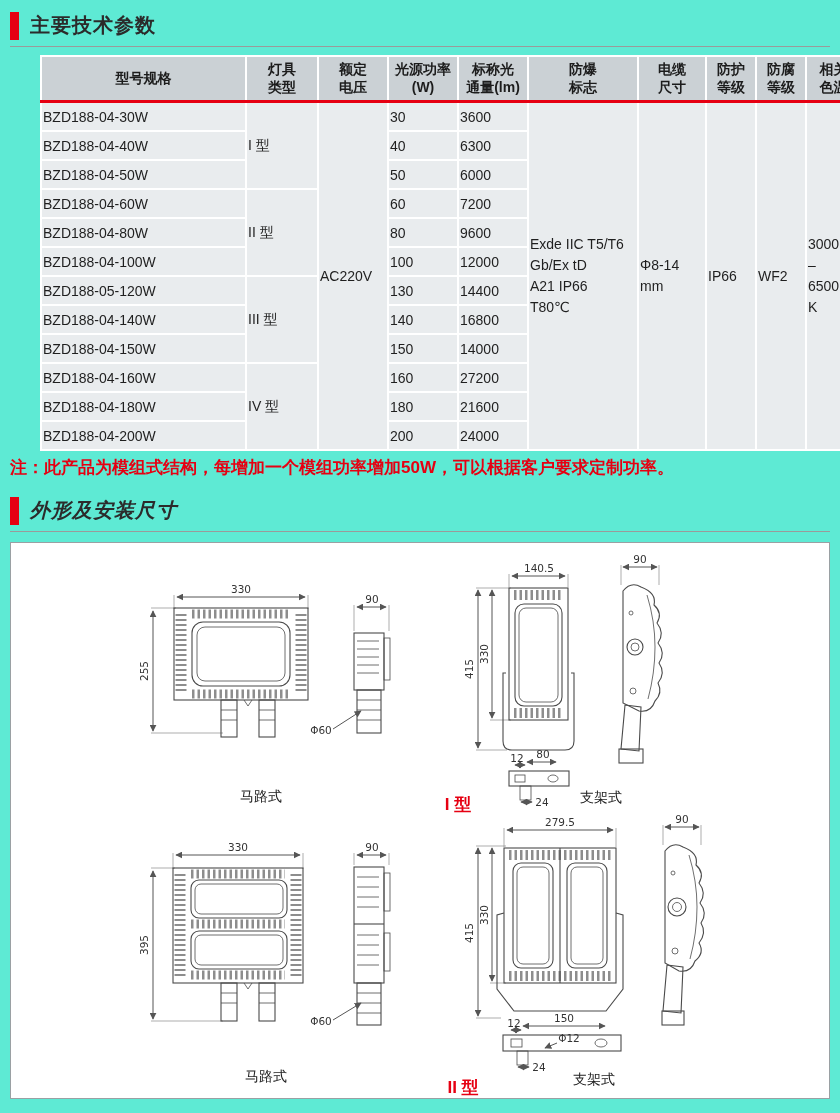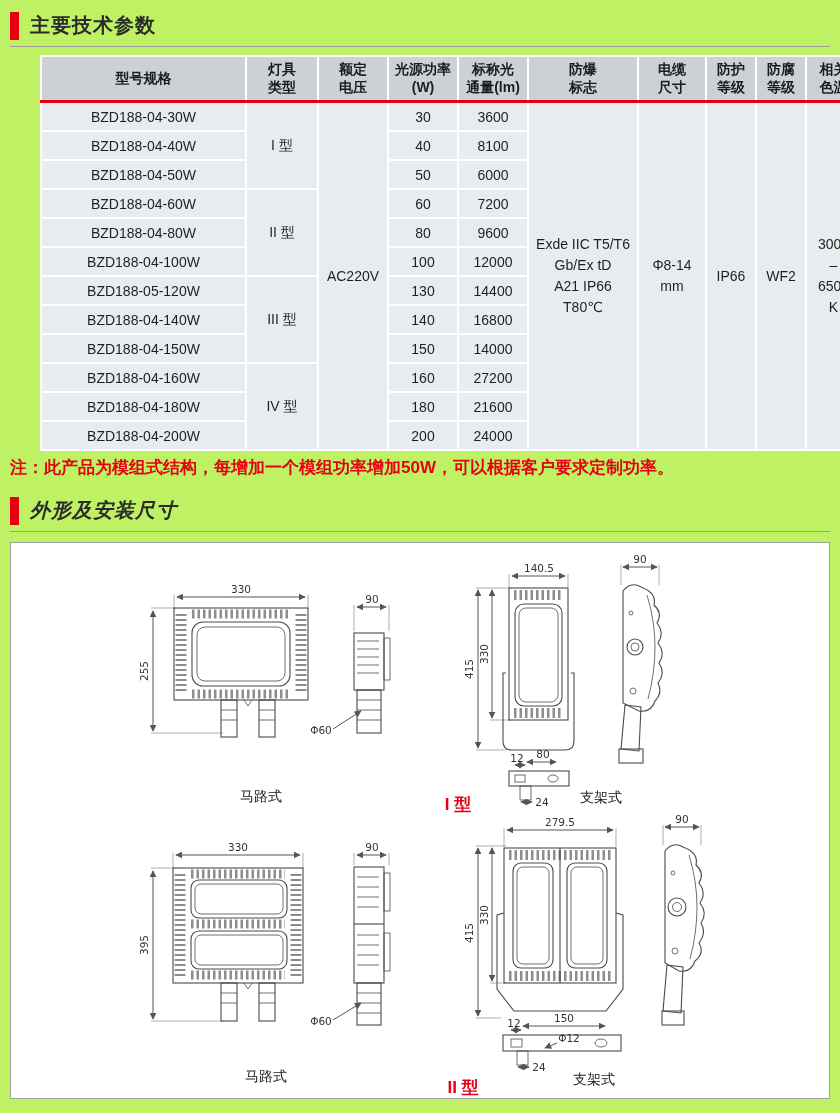--- a/index.html
+++ b/index.html
@@ -1,28 +1,28 @@
 <!DOCTYPE html>
 <html><head>
 <meta charset="utf-8">
 <style>
   html,body{margin:0;padding:0;}
   body{font-family:"Liberation Sans","DejaVu Sans",sans-serif;}
-  #page{position:relative;width:840px;height:1113px;background:#bef264;overflow:hidden;}
+  #page{position:relative;width:840px;height:1113px;background:#5eead4;overflow:hidden;}
 
   
   .sec-bar{position:absolute;width:9px;height:28px;background:#e60012;}
   .sec-title{position:absolute;font-size:20px;font-weight:bold;color:#2b2b2b;letter-spacing:1px;}
   .sec-line{position:absolute;width:820px;height:1px;background:#9a9a9a;}
 
   
   #spec-table{position:absolute;left:10px;top:55px;width:820px;border-collapse:collapse;table-layout:fixed;margin-left:30px;}
   #spec-table th{background:#cbd1d5;color:#1c1c1c;font-size:14px;font-weight:bold;height:41px;
     border:2px solid #fff;border-bottom:3px solid #e60012;white-space:pre-line;line-height:1.25;padding:1px;}
-  #spec-table td{background:#e9ecee;color:#1f1f1f;font-size:14px;text-align:center;height:25px;
+  #spec-table td{background:#e9ecee;color:#1f1f1f;font-size:14px;text-align:left;height:25px;
     border:2px solid #fff;padding:1px;}
   #spec-table td.ml{white-space:pre-line;line-height:1.5;}
 
   .note-text{position:absolute;left:10px;top:456px;width:810px;font-size:17px;font-weight:bold;color:#e60012;}
 
   
   #drawing-panel{position:absolute;left:10px;top:542px;width:818px;height:555px;background:#fff;border:1px solid #9aa0a3;}
 
   
   .ol{fill:none;stroke:#4a4a4a;stroke-width:1.1;}
@@ -96,21 +96,21 @@
         <td rowspan="12">IP66</td>
         <td rowspan="12">WF2</td>
         <td rowspan="12" class="ml">3000
 –
 6500
 K</td>
       </tr>
       <tr>
         <td>BZD188-04-40W</td>
         <td>40</td>
-        <td>8100</td>
+        <td>6300</td>
       </tr>
       <tr>
         <td>BZD188-04-50W</td>
         <td>50</td>
         <td>6000</td>
       </tr>
       <tr>
         <td>BZD188-04-60W</td>
         <td rowspan="3">II 型</td>
         <td>60</td>

